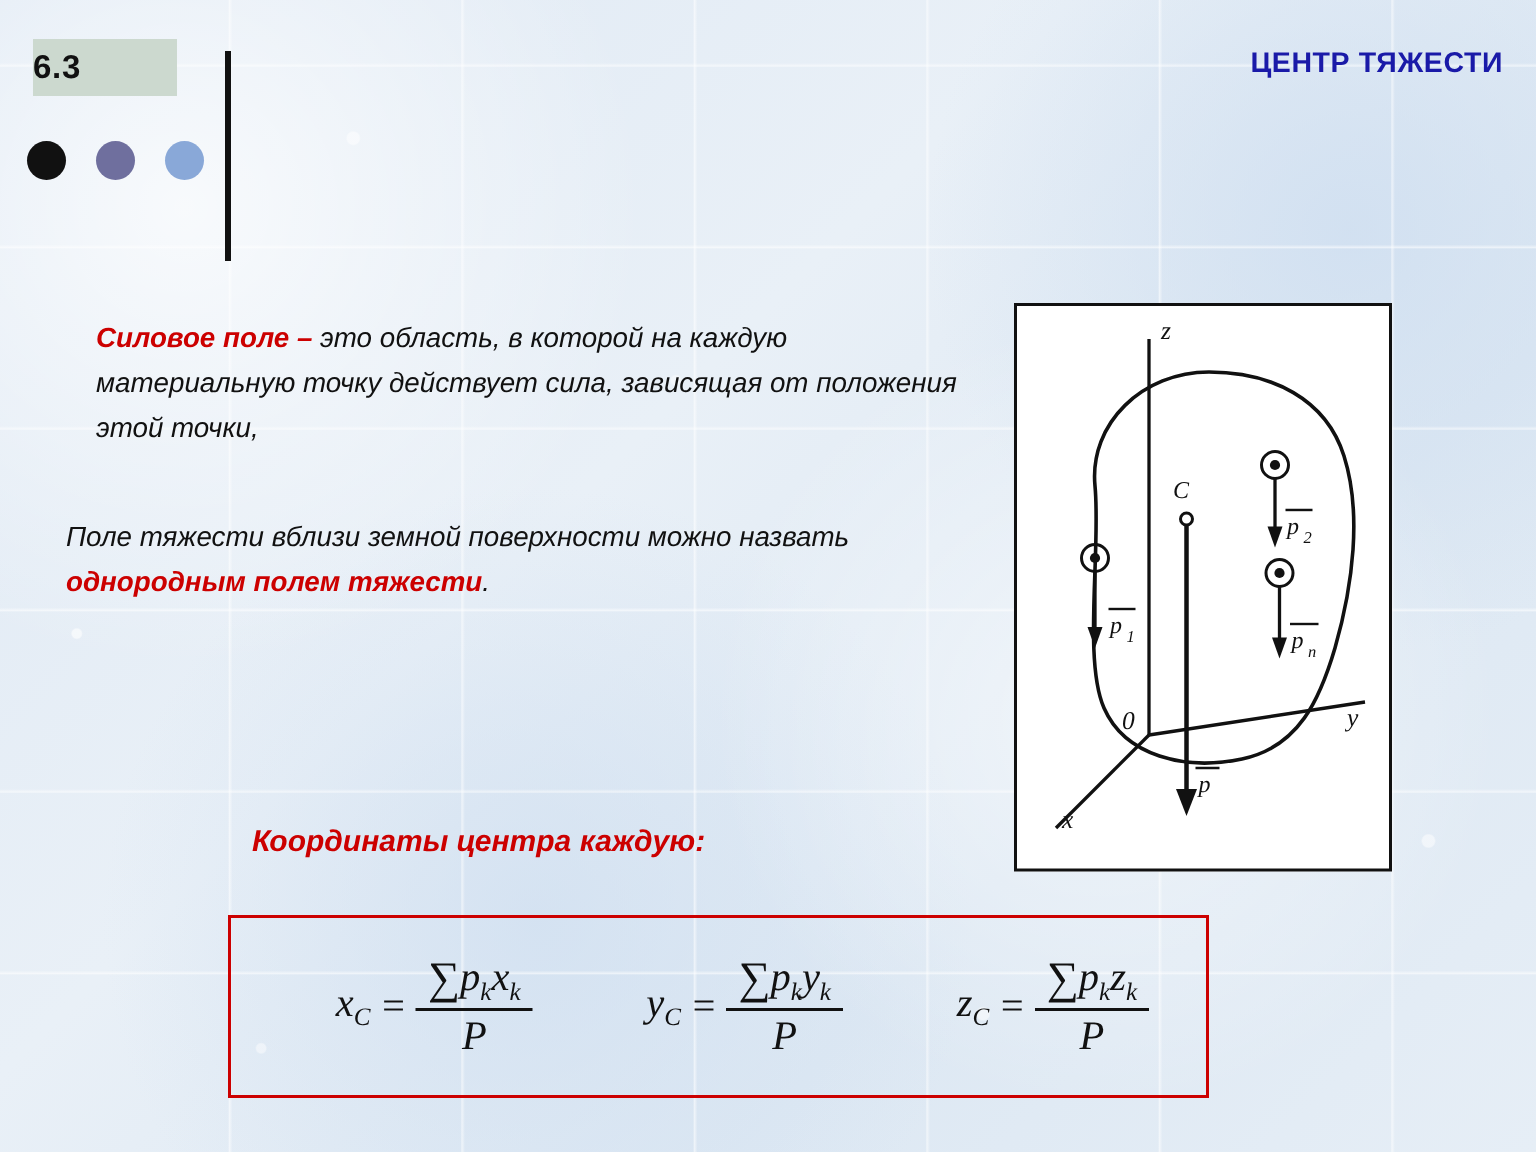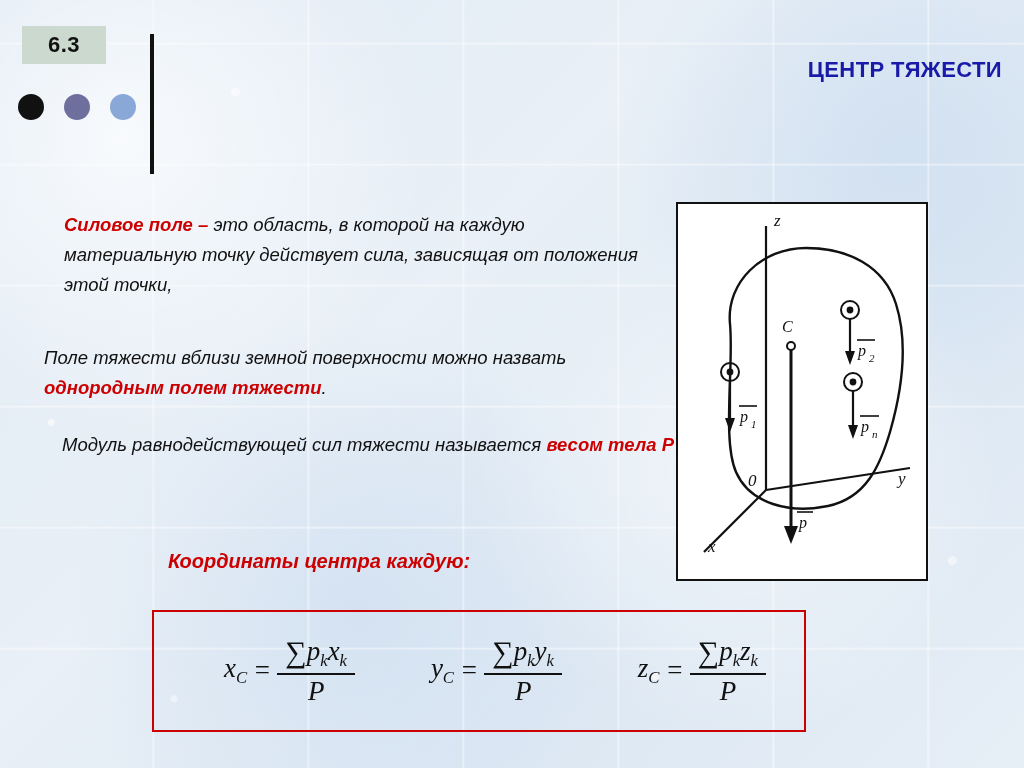--- a/index.html
+++ b/index.html
@@ -39,41 +39,39 @@
       radial-gradient(circle at 80% 45%, rgba(255,255,255,.4) 0 3px, transparent 4px),
       radial-gradient(circle at 93% 73%, rgba(255,255,255,.5) 0 4px, transparent 5px),
       radial-gradient(circle at 17% 91%, rgba(255,255,255,.45) 0 3px, transparent 4px);
     pointer-events: none;
   }
 
   .slide-number-box {
     position: absolute;
     left: 22px;
     top: 26px;
-    width: 84px;
+    width: 96px;
     height: 38px;
     background: #ccd9cf;
     display: flex;
     align-items: center;
-    justify-content: center;
     font-weight: bold;
     font-size: 22px;
     color: #111;
     letter-spacing: 0.5px;
   }
 
   .corner-title {
     position: absolute;
     right: 22px;
     top: 32px;
     font-weight: bold;
-    font-size: 22px;
+    font-size: 19px;
     color: #1a1aa8;
     letter-spacing: 0.4px;
-    margin-top: 25px;
   }
 
   .vbar {
     position: absolute;
     left: 150px;
     top: 34px;
     width: 4px;
     height: 140px;
     background: #111;
   }
@@ -226,23 +224,20 @@
 
 
   <div class="text-block" id="para2">
     <span>Поле тяжести вблизи земной поверхности можно назвать </span><span class="red">однородным полем тяжести</span><span>.</span>
   </div>
 
   <div class="text-block" id="para1">
     <span class="red">Силовое поле – </span><span>это область, в которой на каждую материальную точку действует сила, зависящая от положения этой точки,</span>
   </div>
 
-  <div class="text-block" id="para3">
-    <span>Модуль равнодействующей сил тяжести называется </span><span class="red">весом тела  Р</span>
-  </div>
 
   <div class="coord-caption">Координаты центра каждую:</div>
 
   <div class="figure-box">
     <svg width="244" height="371" viewBox="0 0 244 371">
 
       <line x1="88" y1="22" x2="88" y2="286" stroke="#111" stroke-width="2.2"></line>
       <line x1="88" y1="286" x2="232" y2="264" stroke="#111" stroke-width="2.2"></line>
       <line x1="88" y1="286" x2="26" y2="348" stroke="#111" stroke-width="2.2"></line>
 

